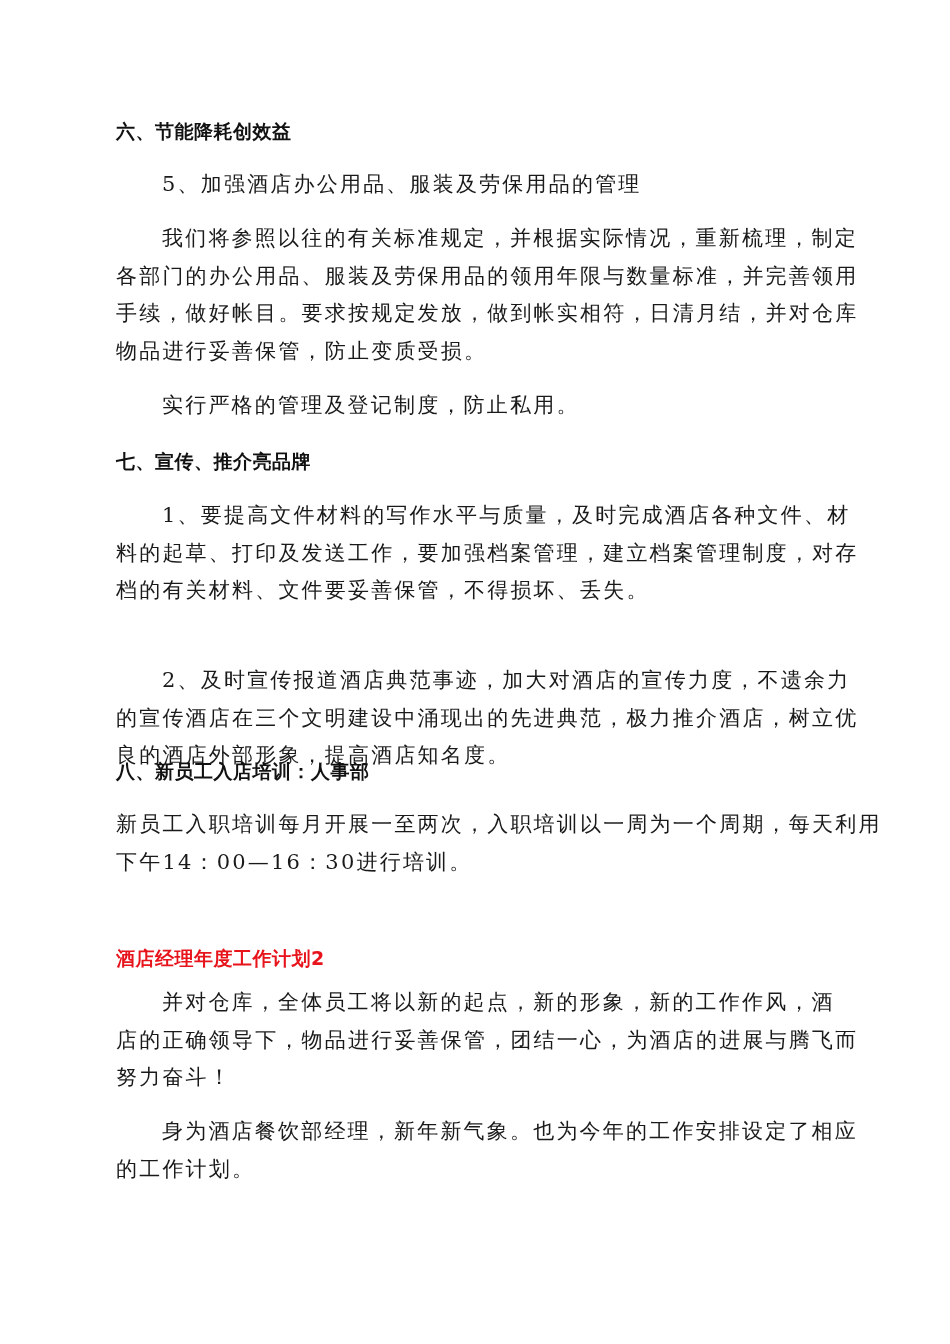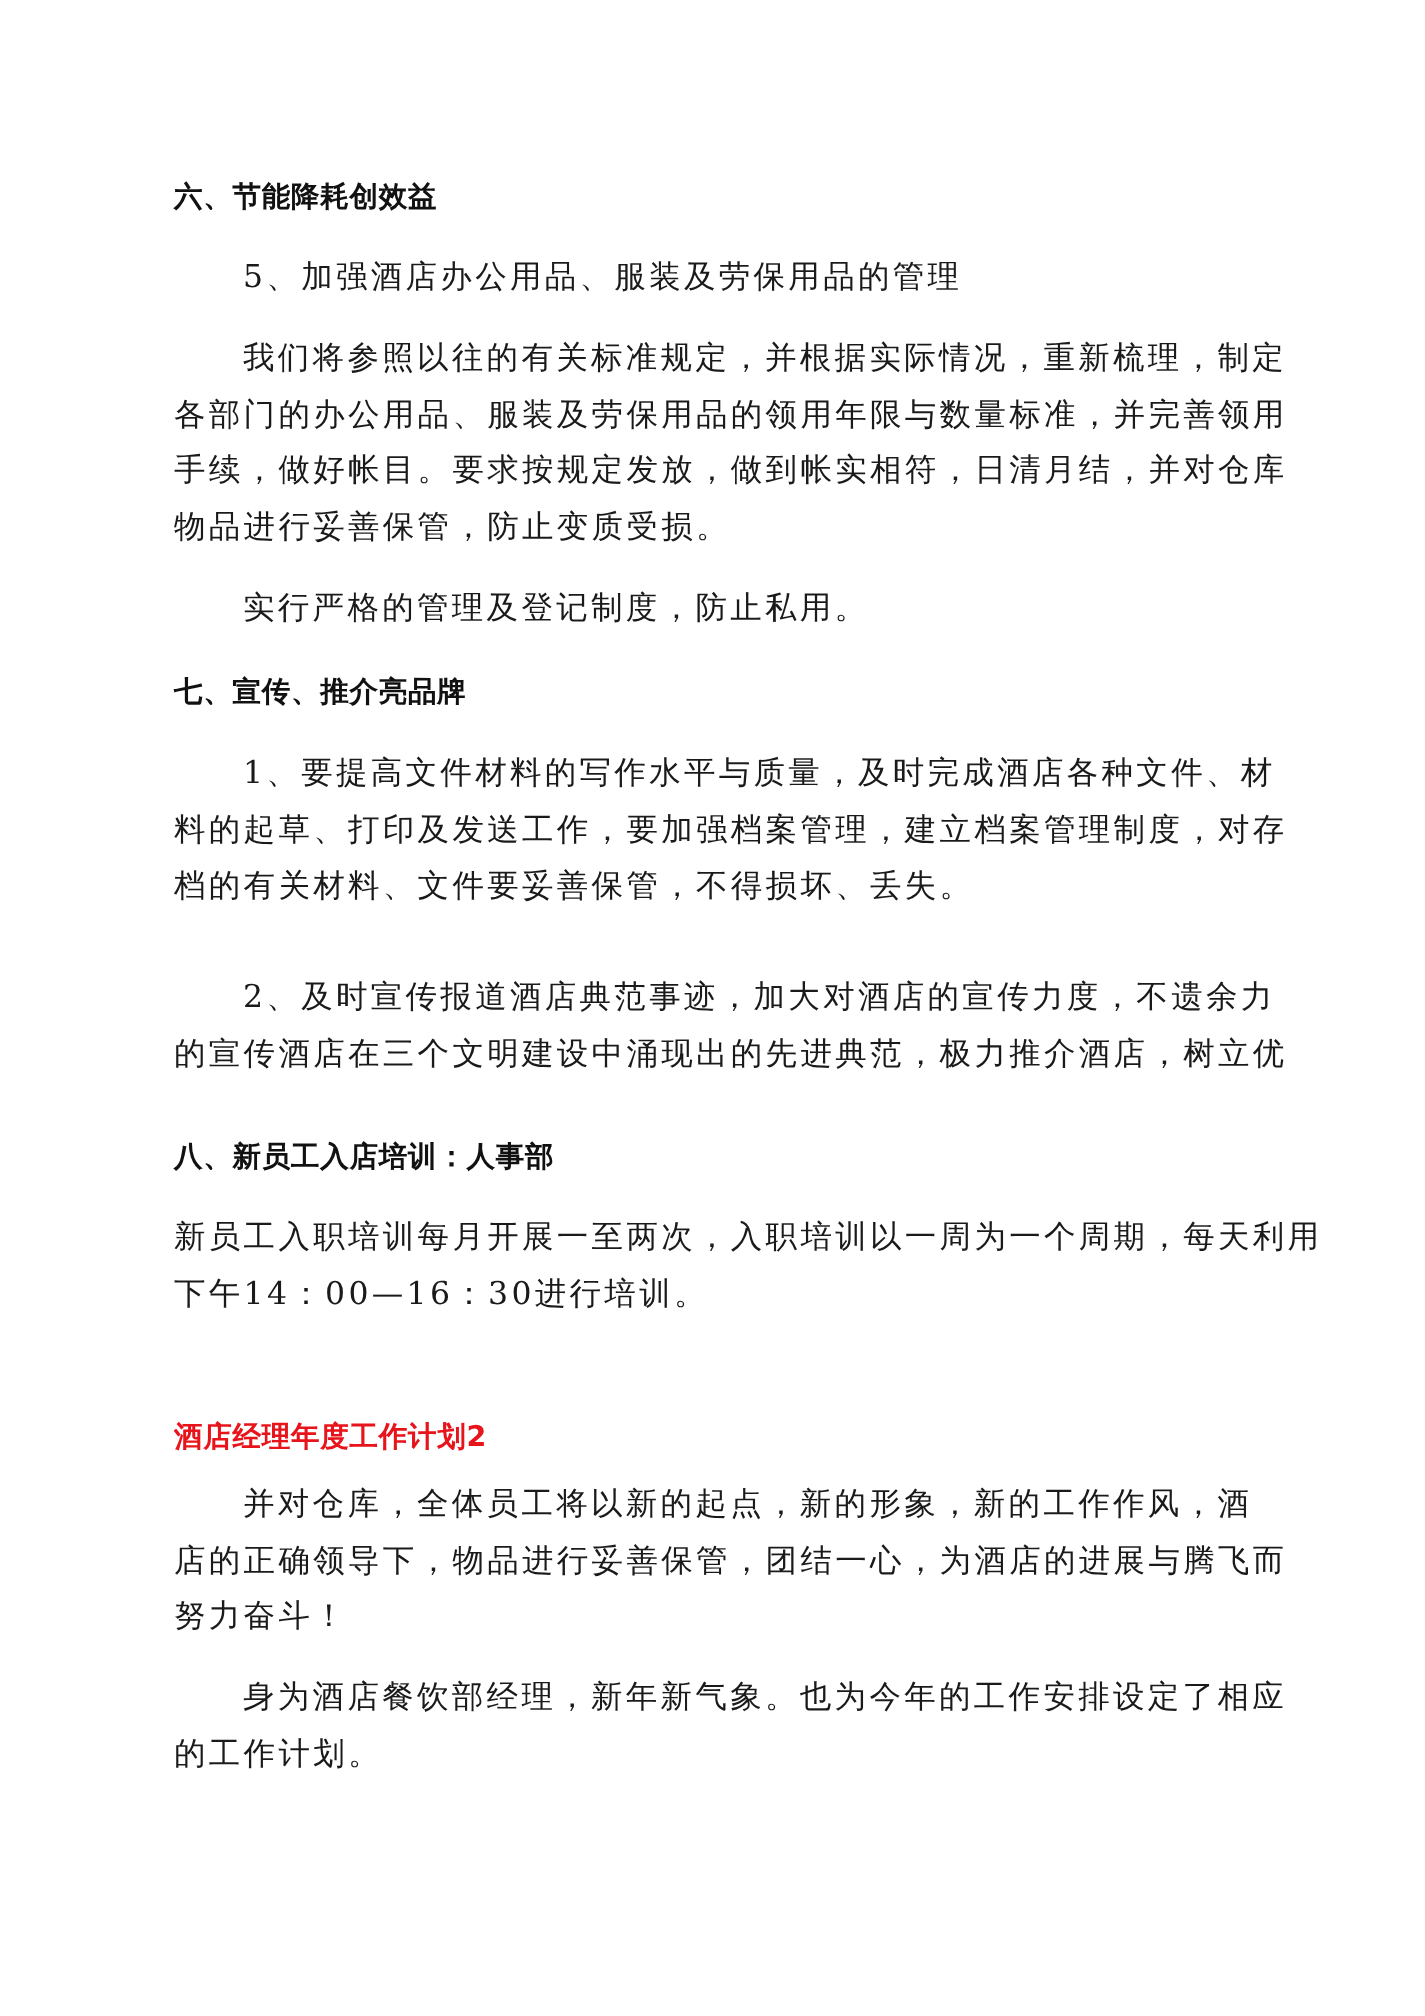--- a/index.html
+++ b/index.html
@@ -34,23 +34,24 @@
   <div class="block para" style="top:387px">
     <span class="line indent">实行严格的管理及登记制度，防止私用。</span>
   </div>
 
   <div class="block heading" style="top:448px">七、宣传、推介亮品牌</div>
   <div class="block para" style="top:497px">
     <span class="line indent">1、要提高文件材料的写作水平与质量，及时完成酒店各种文件、材</span>
     <span class="line">料的起草、打印及发送工作，要加强档案管理，建立档案管理制度，对存</span>
     <span class="line">档的有关材料、文件要妥善保管，不得损坏、丢失。</span>
   </div>
-  <div class="block para" style="top:646px">
+  <div class="block para" style="top:662px">
     <span class="line indent">2、及时宣传报道酒店典范事迹，加大对酒店的宣传力度，不遗余力</span>
     <span class="line">的宣传酒店在三个文明建设中涌现出的先进典范，极力推介酒店，树立优</span>
+    <span class="line">良的酒店外部形象，提高酒店知名度。</span>
   </div>
 
   <div class="block heading" style="top:758px">八、新员工入店培训：人事部</div>
   <div class="block para" style="top:806px">
     <span class="line">新员工入职培训每月开展一至两次，入职培训以一周为一个周期，每天利用</span>
     <span class="line">下午14：00—16：30进行培训。</span>
   </div>
 
   <div class="block heading red" style="top:945px">酒店经理年度工作计划2</div>
   <div class="block para" style="top:984px">

